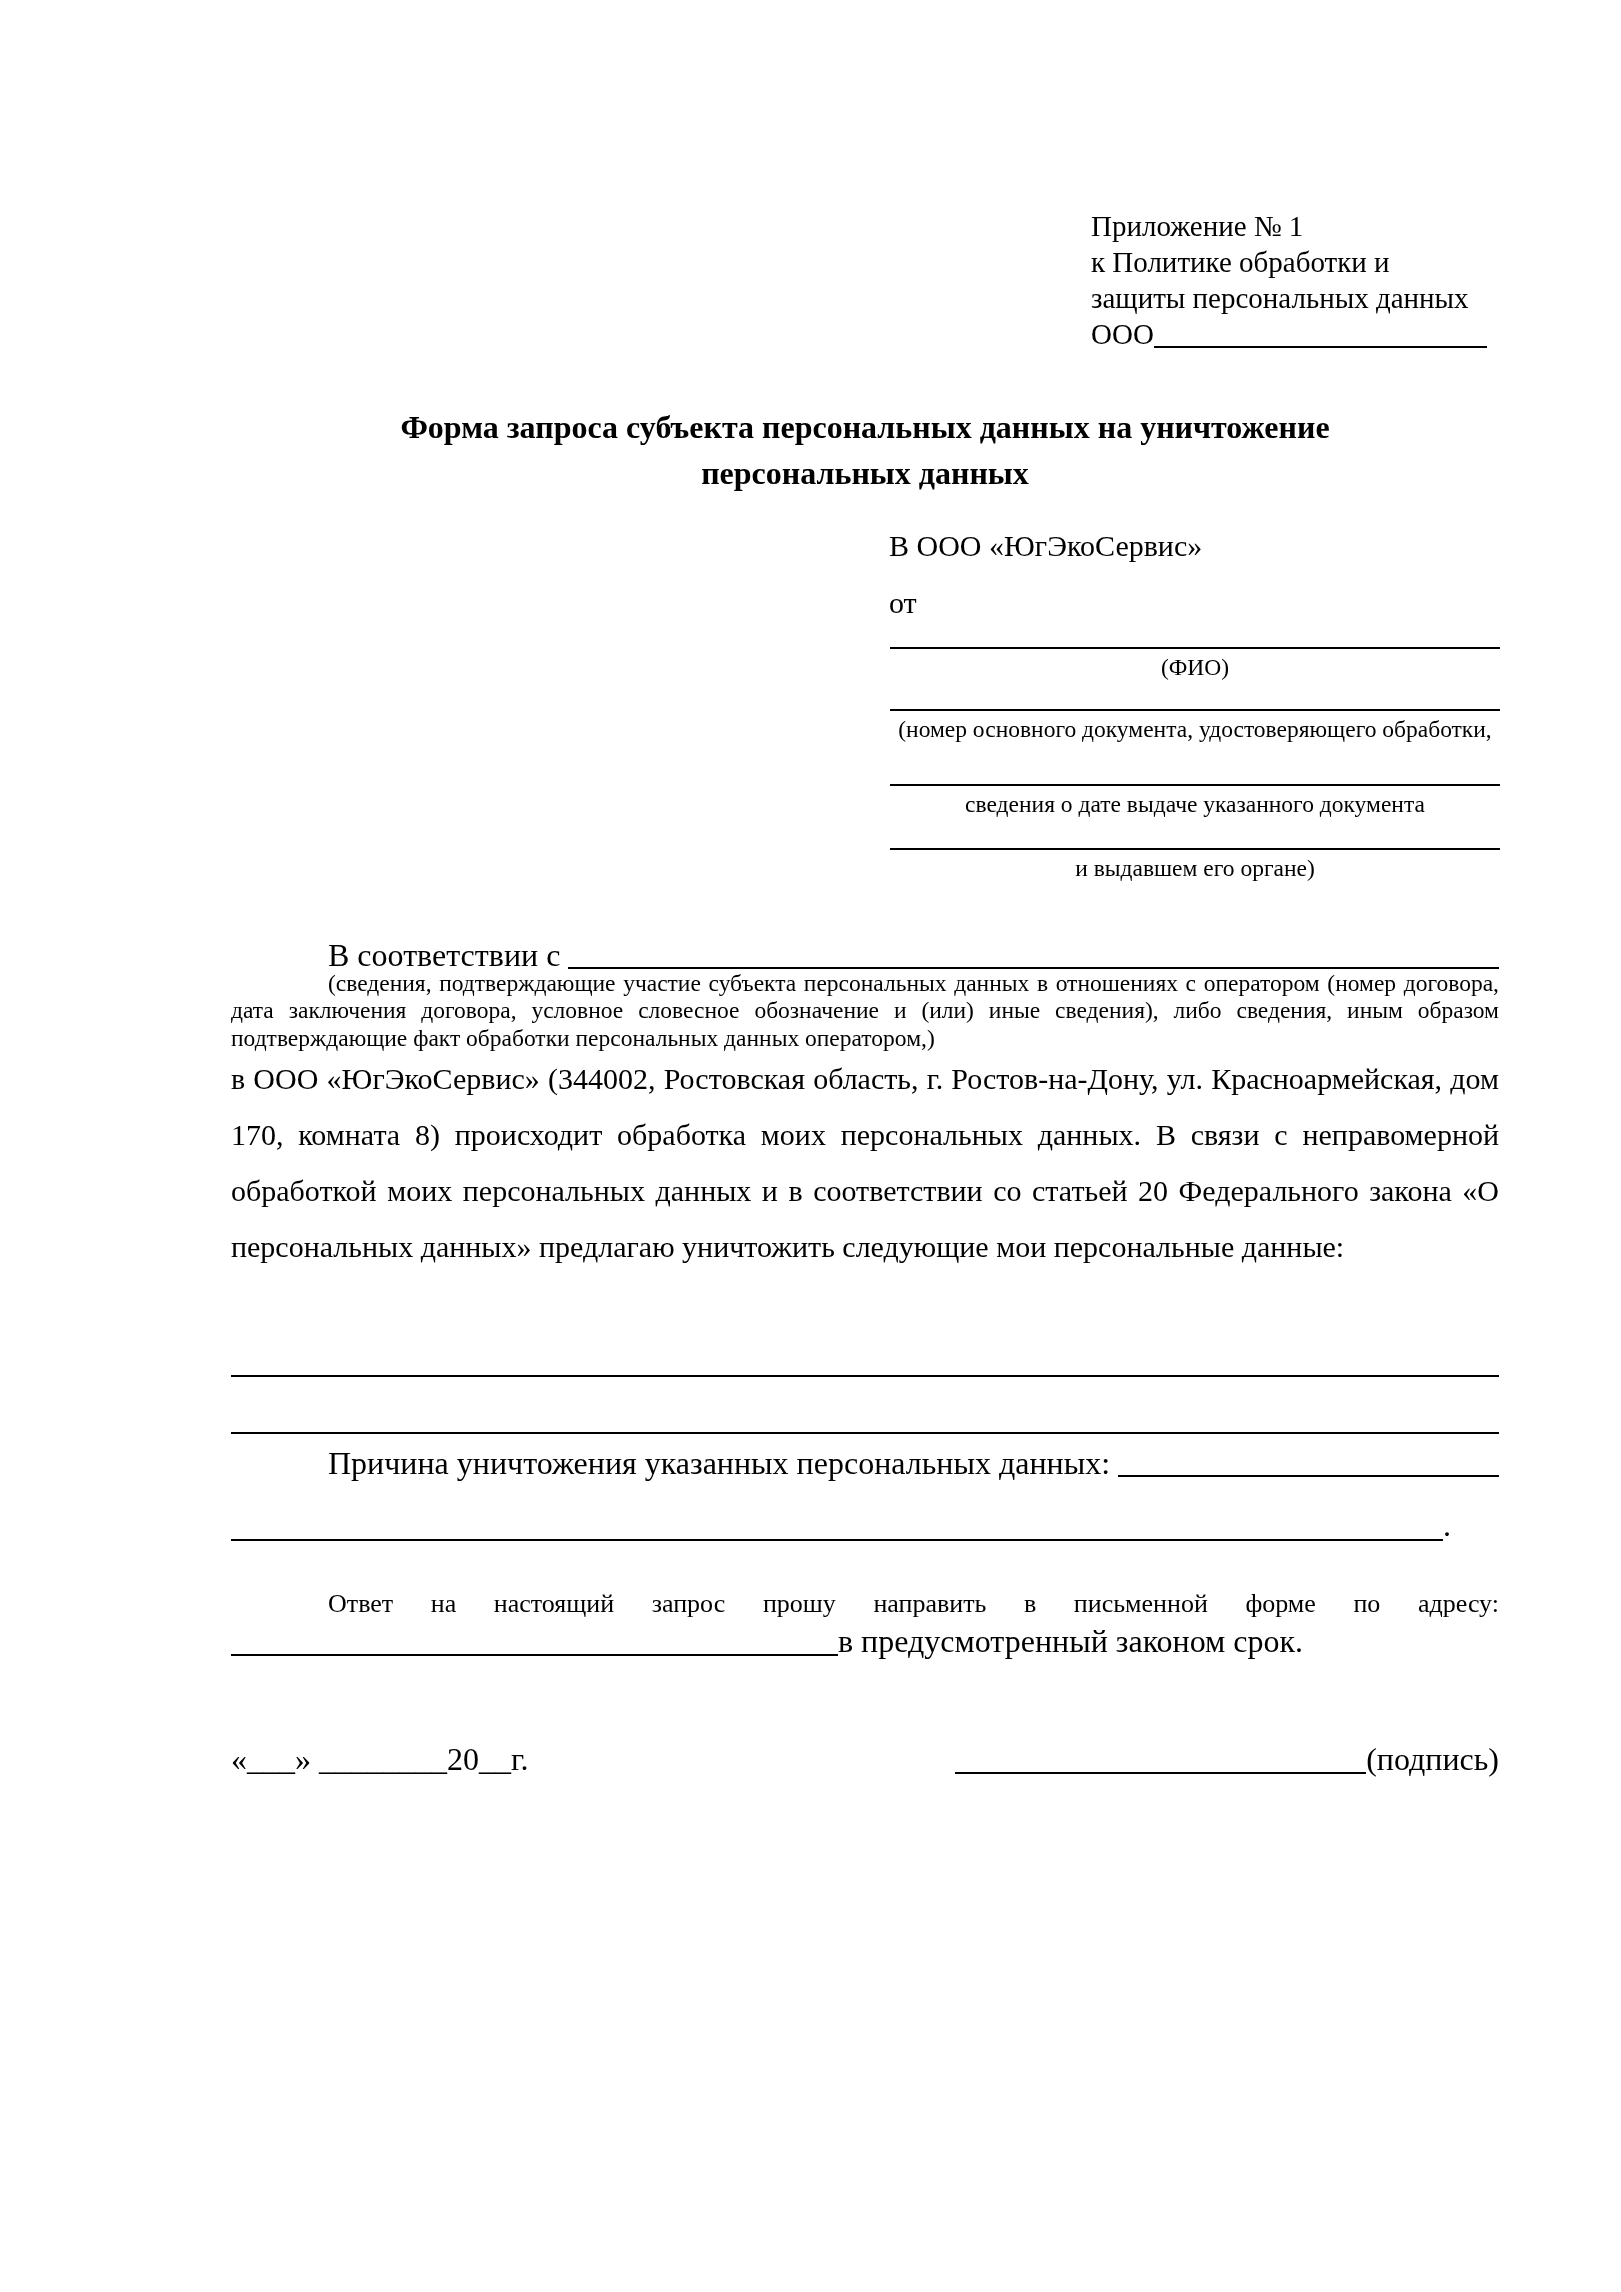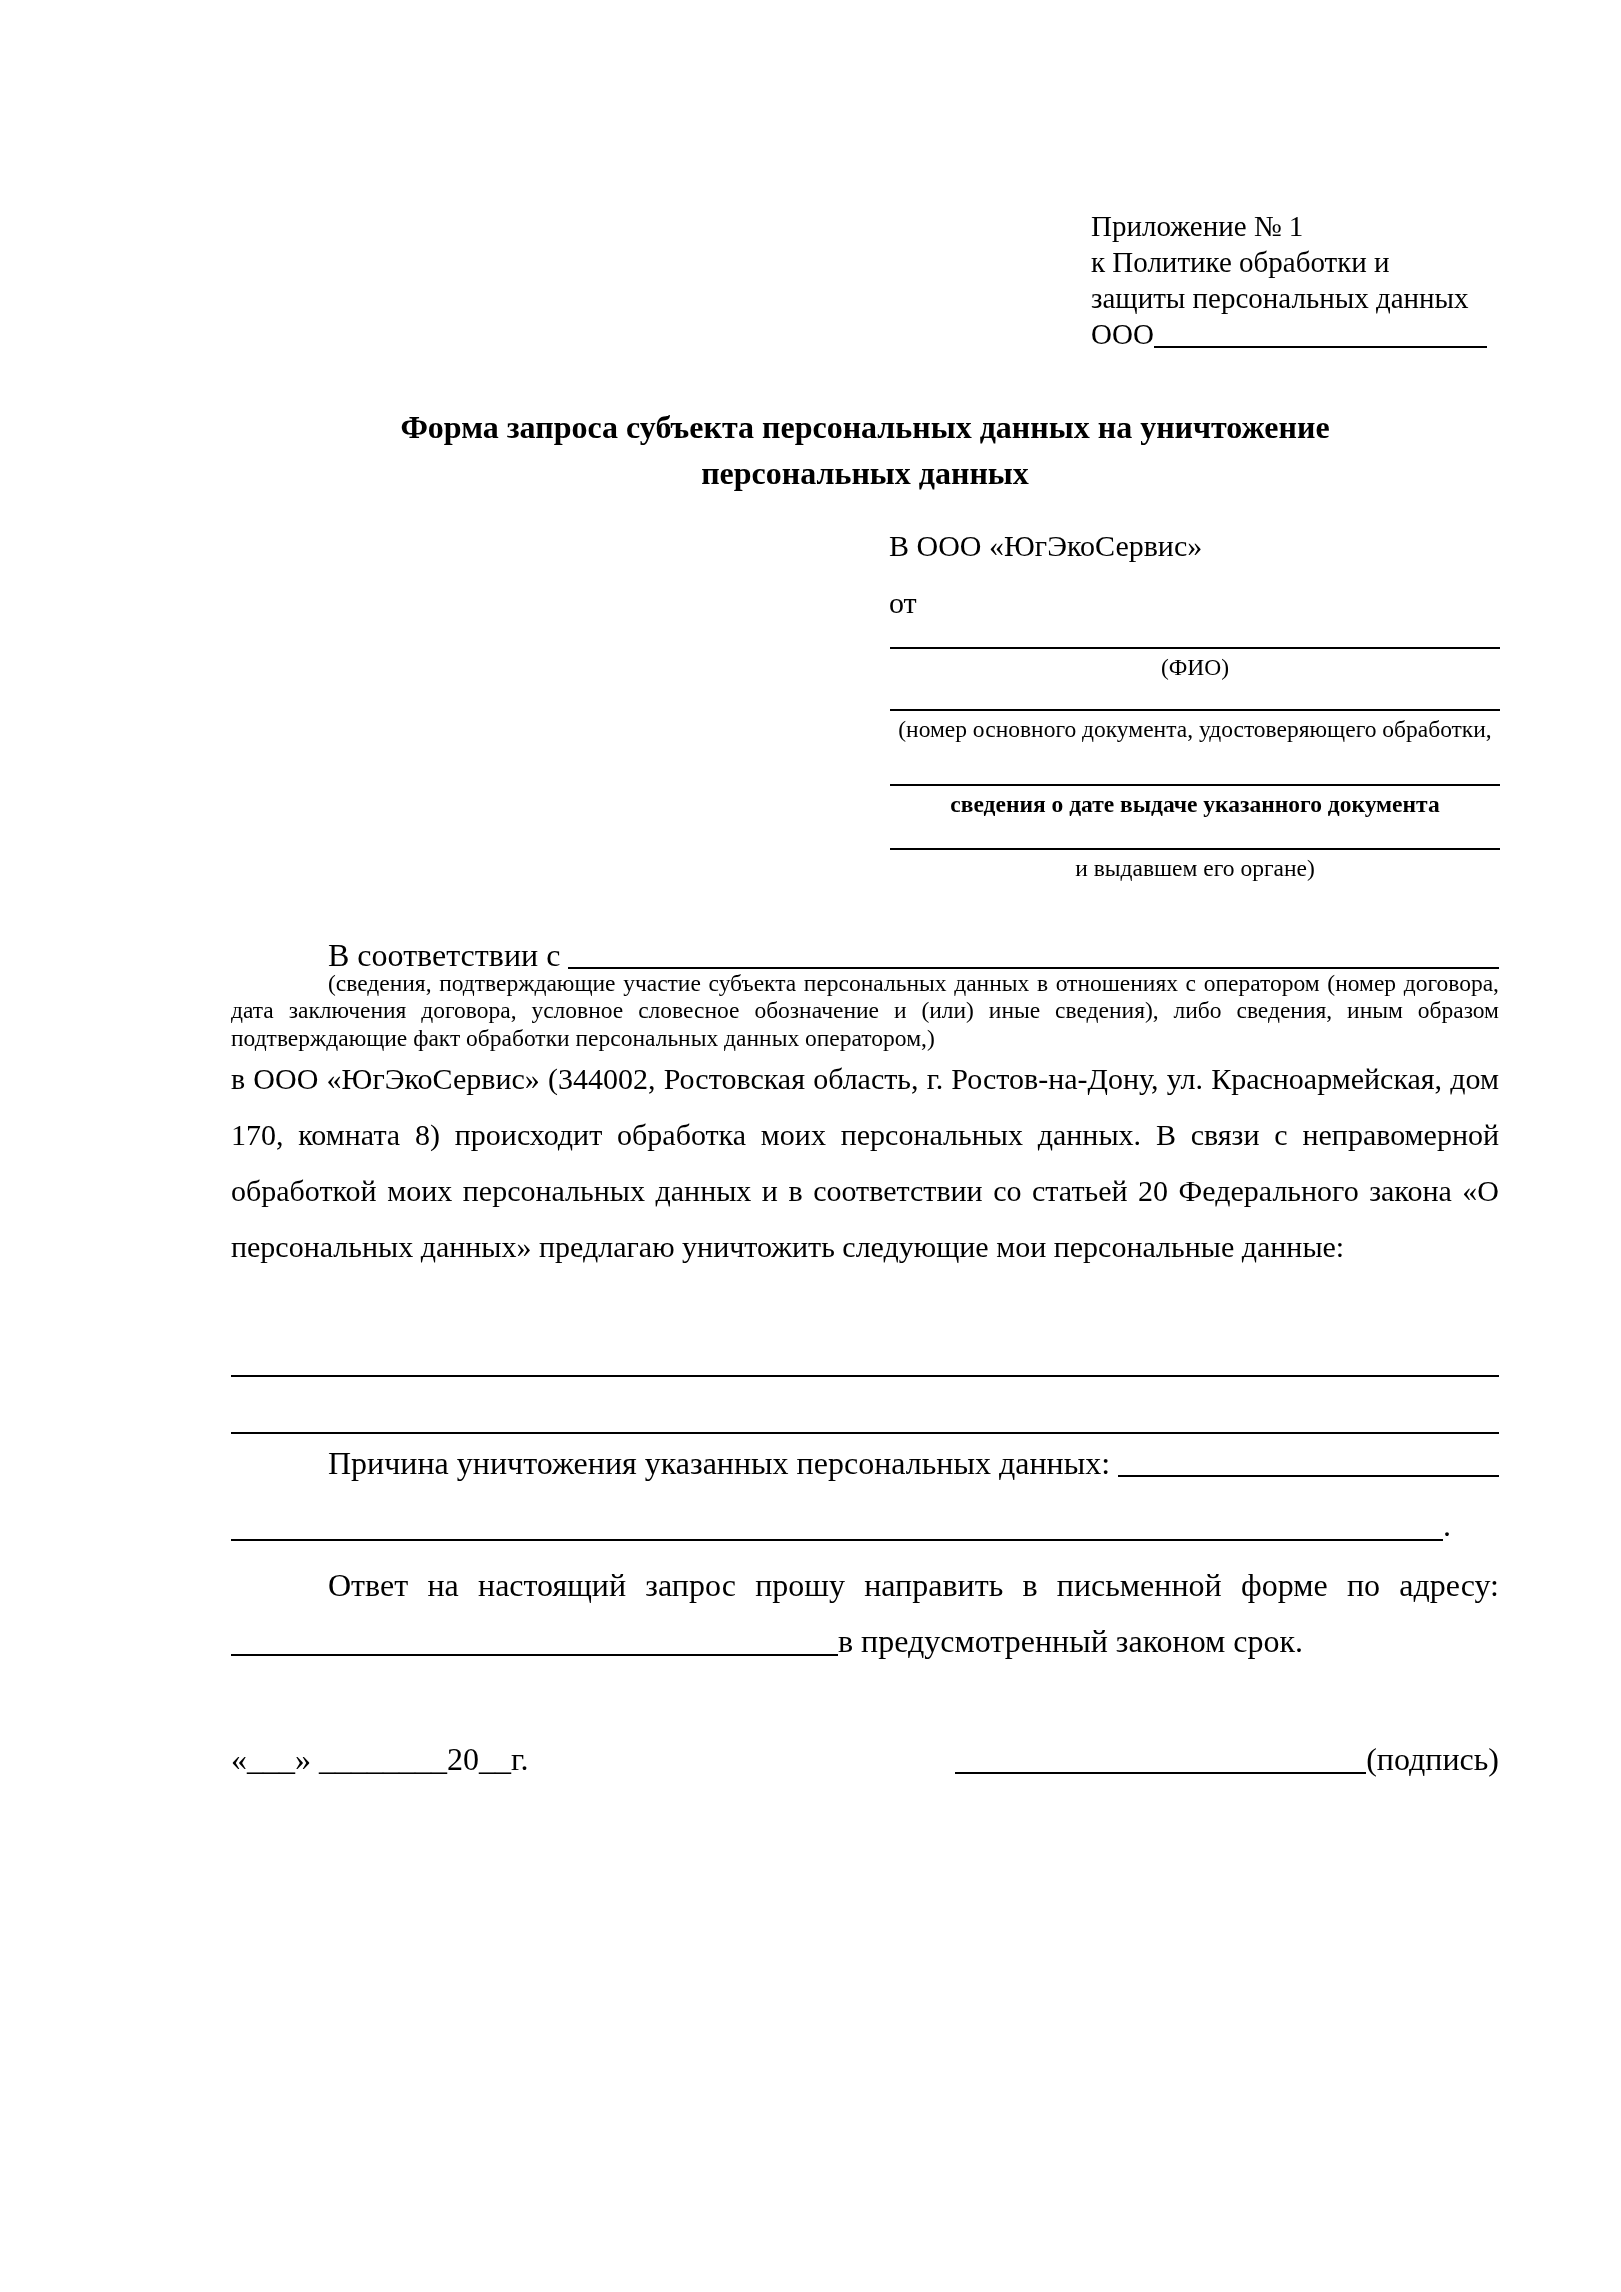--- a/index.html
+++ b/index.html
@@ -15,21 +15,21 @@
   .title{font-size:32px;font-weight:bold;line-height:46px;text-align:center;}
   .addr{font-size:30px;line-height:37px;}
   .field-line{height:0;border-top:2.9px solid #000;}
   .caption{font-size:23.5px;line-height:27.4px;text-align:center;}
   .note{font-size:23.5px;line-height:27.4px;text-align:justify;text-indent:97px;}
   .bodytxt{font-size:30px;line-height:56px;text-align:justify;}
   .flexrow{display:flex;align-items:flex-end;font-size:32px;}
   .flexrow .lbl{white-space:pre;}
   .indent{margin-left:97px;}
   .rule{height:0;border-top:2.9px solid #000;}
-  .just-last{font-size:32px;line-height:39px;text-align:justify;text-align-last:justify;text-indent:97px;}
+  .just-last{font-size:26px;line-height:39px;text-align:justify;text-align-last:justify;text-indent:97px;margin-top:18px;}
   .seg{flex:0 0 auto;border-bottom:2.9px solid #000;}
 </style>
 </head>
 <body>
 
 <div class="abs hdr" style="left:1091px;top:208px;width:396px;">
   <div>Приложение № 1</div>
   <div>к Политике обработки и</div>
   <div>защиты персональных данных</div>
   <div class="hdr-ooo">
@@ -46,21 +46,21 @@
 <div class="abs addr" style="left:889px;top:527px;">В ООО «ЮгЭкоСервис»</div>
 <div class="abs addr" style="left:889px;top:584px;">от</div>
 
 <div class="abs field-line" style="left:890px;top:647px;width:610px;"></div>
 <div class="abs caption" style="left:890px;top:654px;width:610px;text-align:center;">(ФИО)</div>
 
 <div class="abs field-line" style="left:890px;top:709px;width:610px;"></div>
 <div class="abs caption" style="left:890px;top:716px;width:610px;">(номер основного документа, удостоверяющего обработки,</div>
 
 <div class="abs field-line" style="left:890px;top:784px;width:610px;"></div>
-<div class="abs caption" style="left:890px;top:791px;width:610px;font-weight:bold;">сведения о дате выдаче указанного документа</div>
+<div class="abs caption" style="left:890px;top:791px;width:610px;">сведения о дате выдаче указанного документа</div>
 
 <div class="abs field-line" style="left:890px;top:848px;width:610px;"></div>
 <div class="abs caption" style="left:890px;top:855px;width:610px;">и выдавшем его органе)</div>
 
 <div class="abs flexrow" style="left:231px;top:933px;width:1268px;height:41px;">
   <span class="lbl indent">В соответствии с </span>
   <span class="fill" style="margin-bottom:4.9px;"></span>
 </div>
 
 <div class="abs note" style="left:231px;top:970px;width:1268px;">(сведения, подтверждающие участие субъекта персональных данных в отношениях с оператором (номер договора, дата заключения договора, условное словесное обозначение и (или) иные сведения), либо сведения, иным образом подтверждающие факт обработки персональных данных оператором,)</div>

